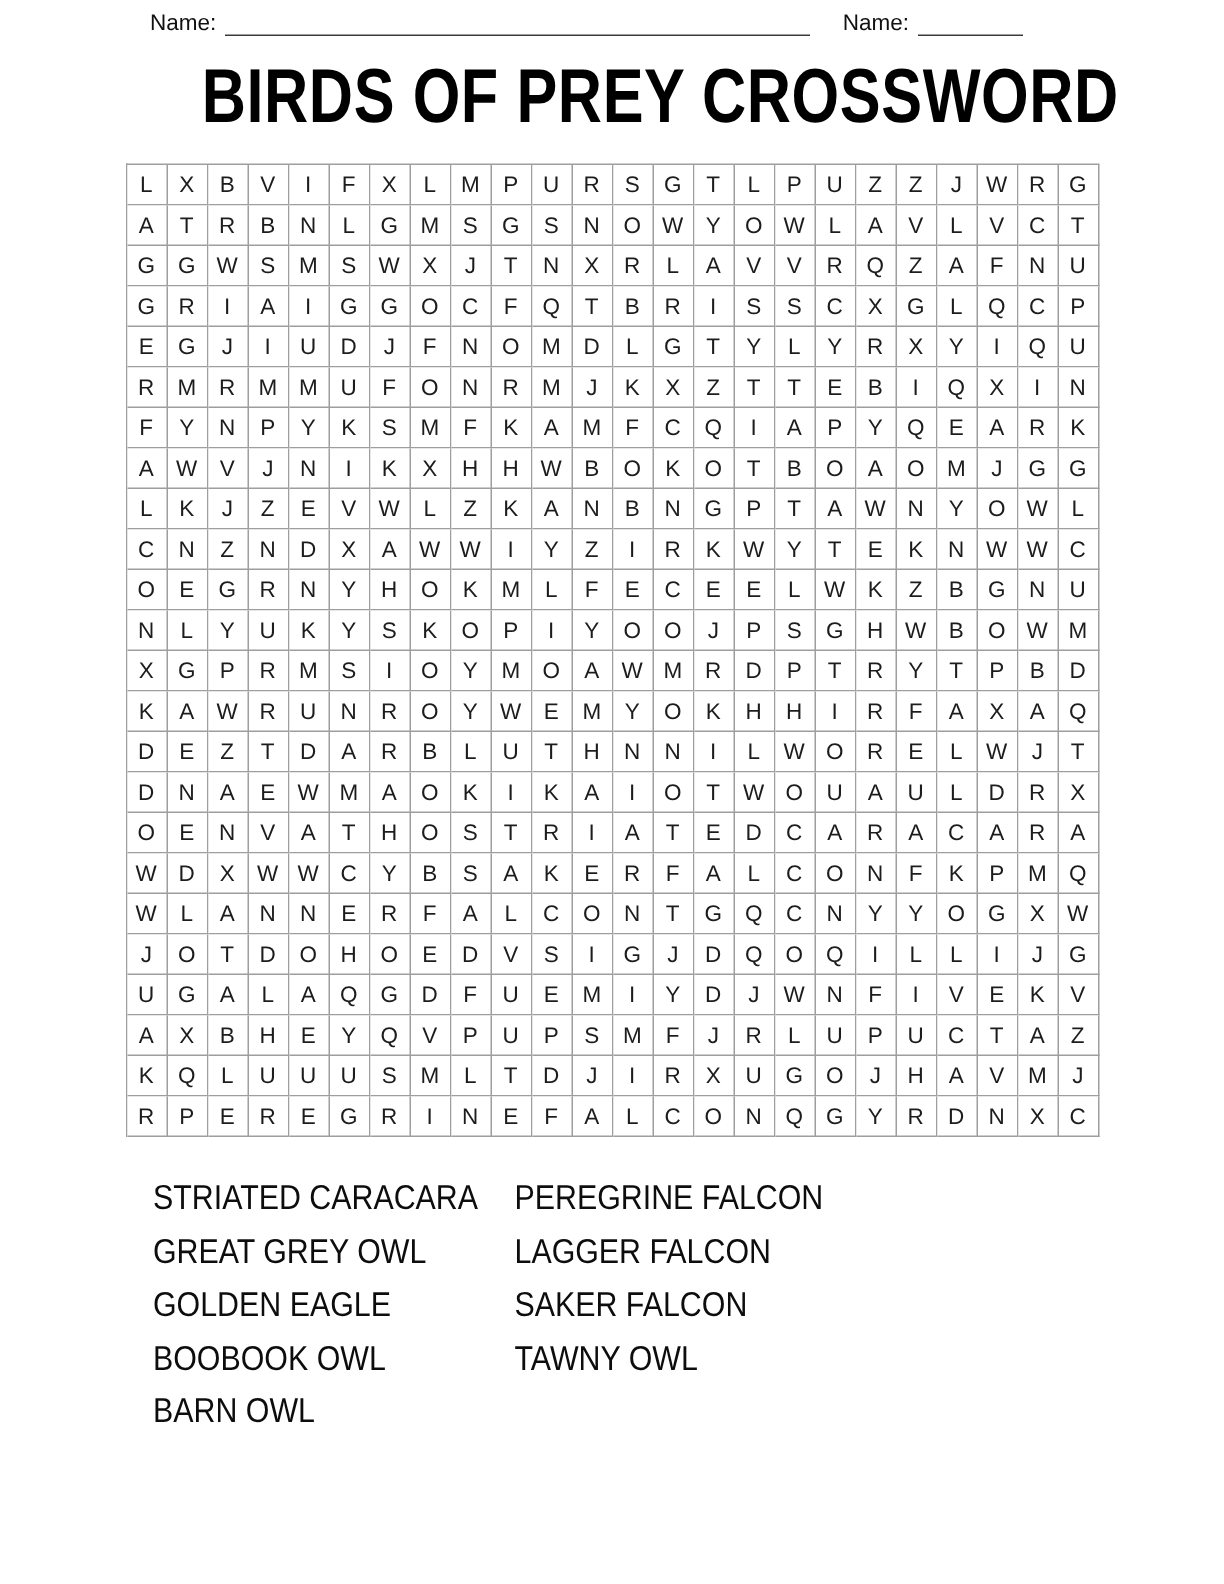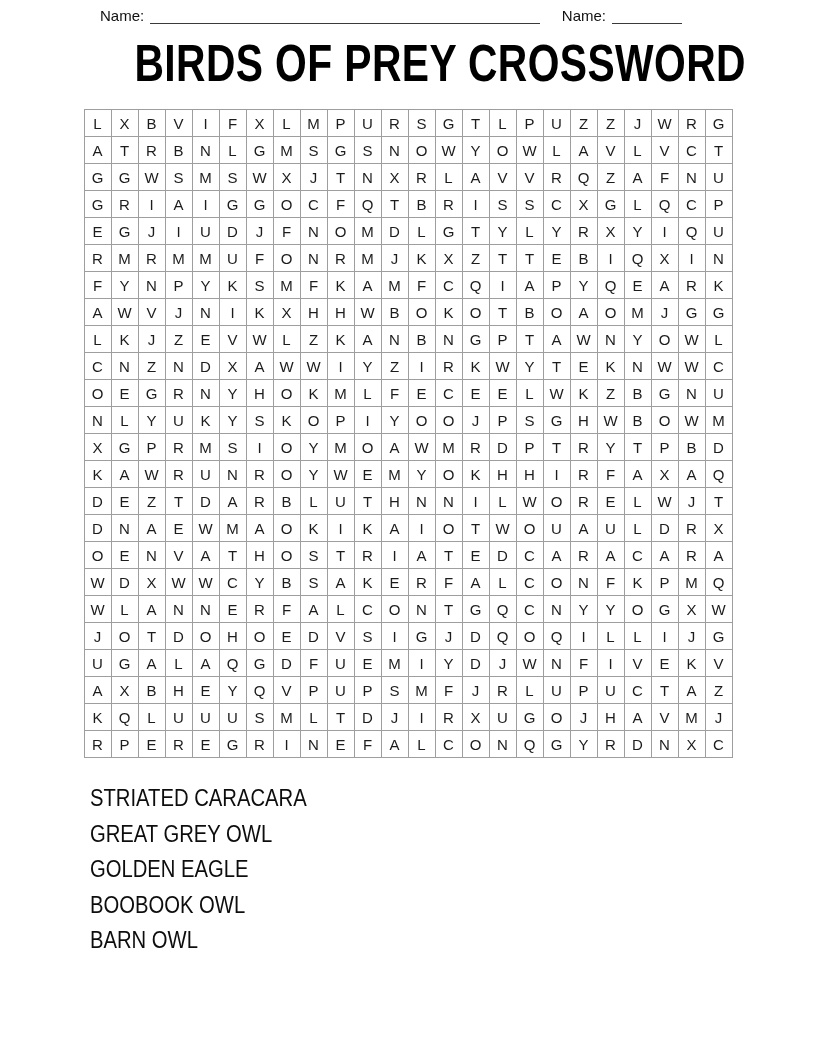--- a/index.html
+++ b/index.html
@@ -62,21 +62,21 @@
     display: flex;
     align-items: center;
     justify-content: center;
     font-size: 15px;
     color: var(--letter-color);
     background: #ffffff;
   }
   
   .word-list {
     display: flex;
-    margin: 23px 0 0 32px;
+    margin: 23px 0 0 44px;
   }
   .wl-col { display: flex; flex-direction: column; }
   .wl-col:nth-child(1) { width: 241px; }
   .wl-col:nth-child(2) { width: 239px; }
   .wl-col:nth-child(3) { flex: 1; }
   .wl-item {
     font-size: 23px;
     line-height: 35.6px;
     color: #0d0d0d;
     transform: scaleX(0.88);
@@ -680,15 +680,21 @@
     </div>
 
   <div class="word-list">
       <div class="wl-col">
         <div class="wl-item">STRIATED CARACARA</div>
         <div class="wl-item">GREAT GREY OWL</div>
         <div class="wl-item">GOLDEN EAGLE</div>
         <div class="wl-item">BOOBOOK OWL</div>
         <div class="wl-item">BARN OWL</div>
       </div>
+      <div class="wl-col">
+        <div class="wl-item">PEREGRINE FALCON</div>
+        <div class="wl-item">LAGGER FALCON</div>
+        <div class="wl-item">SAKER FALCON</div>
+        <div class="wl-item">TAWNY OWL</div>
+      </div>
     </div>
 
 </div>
 
 </body></html>

